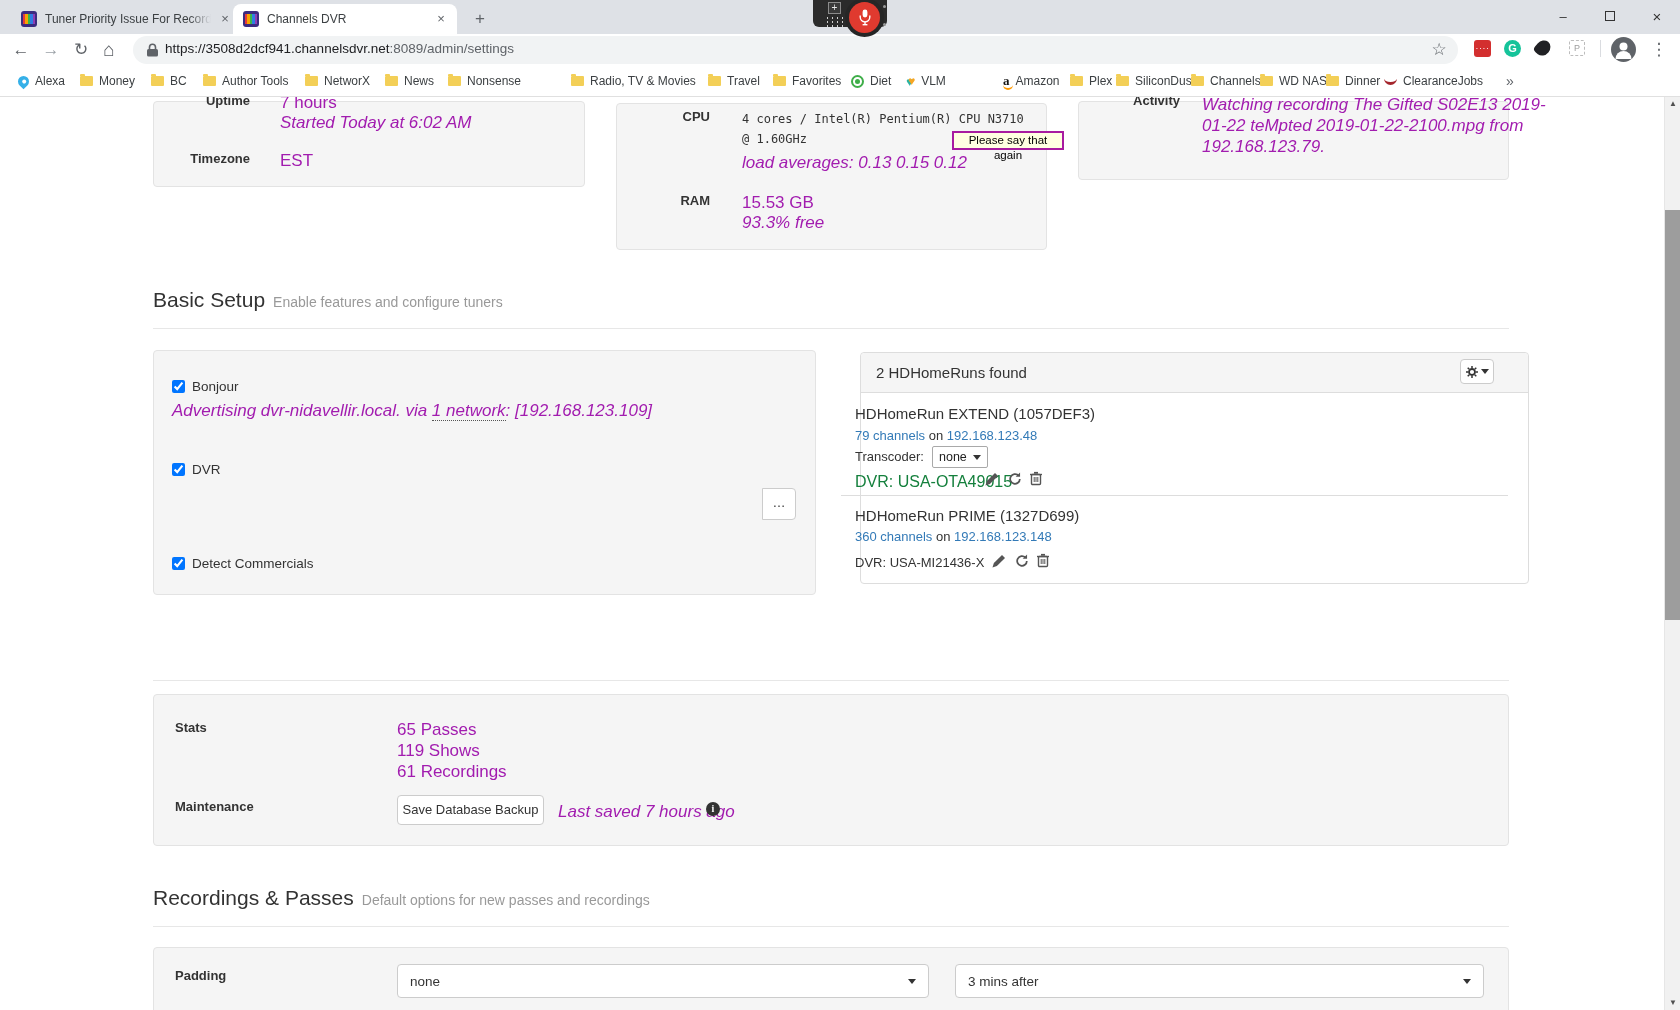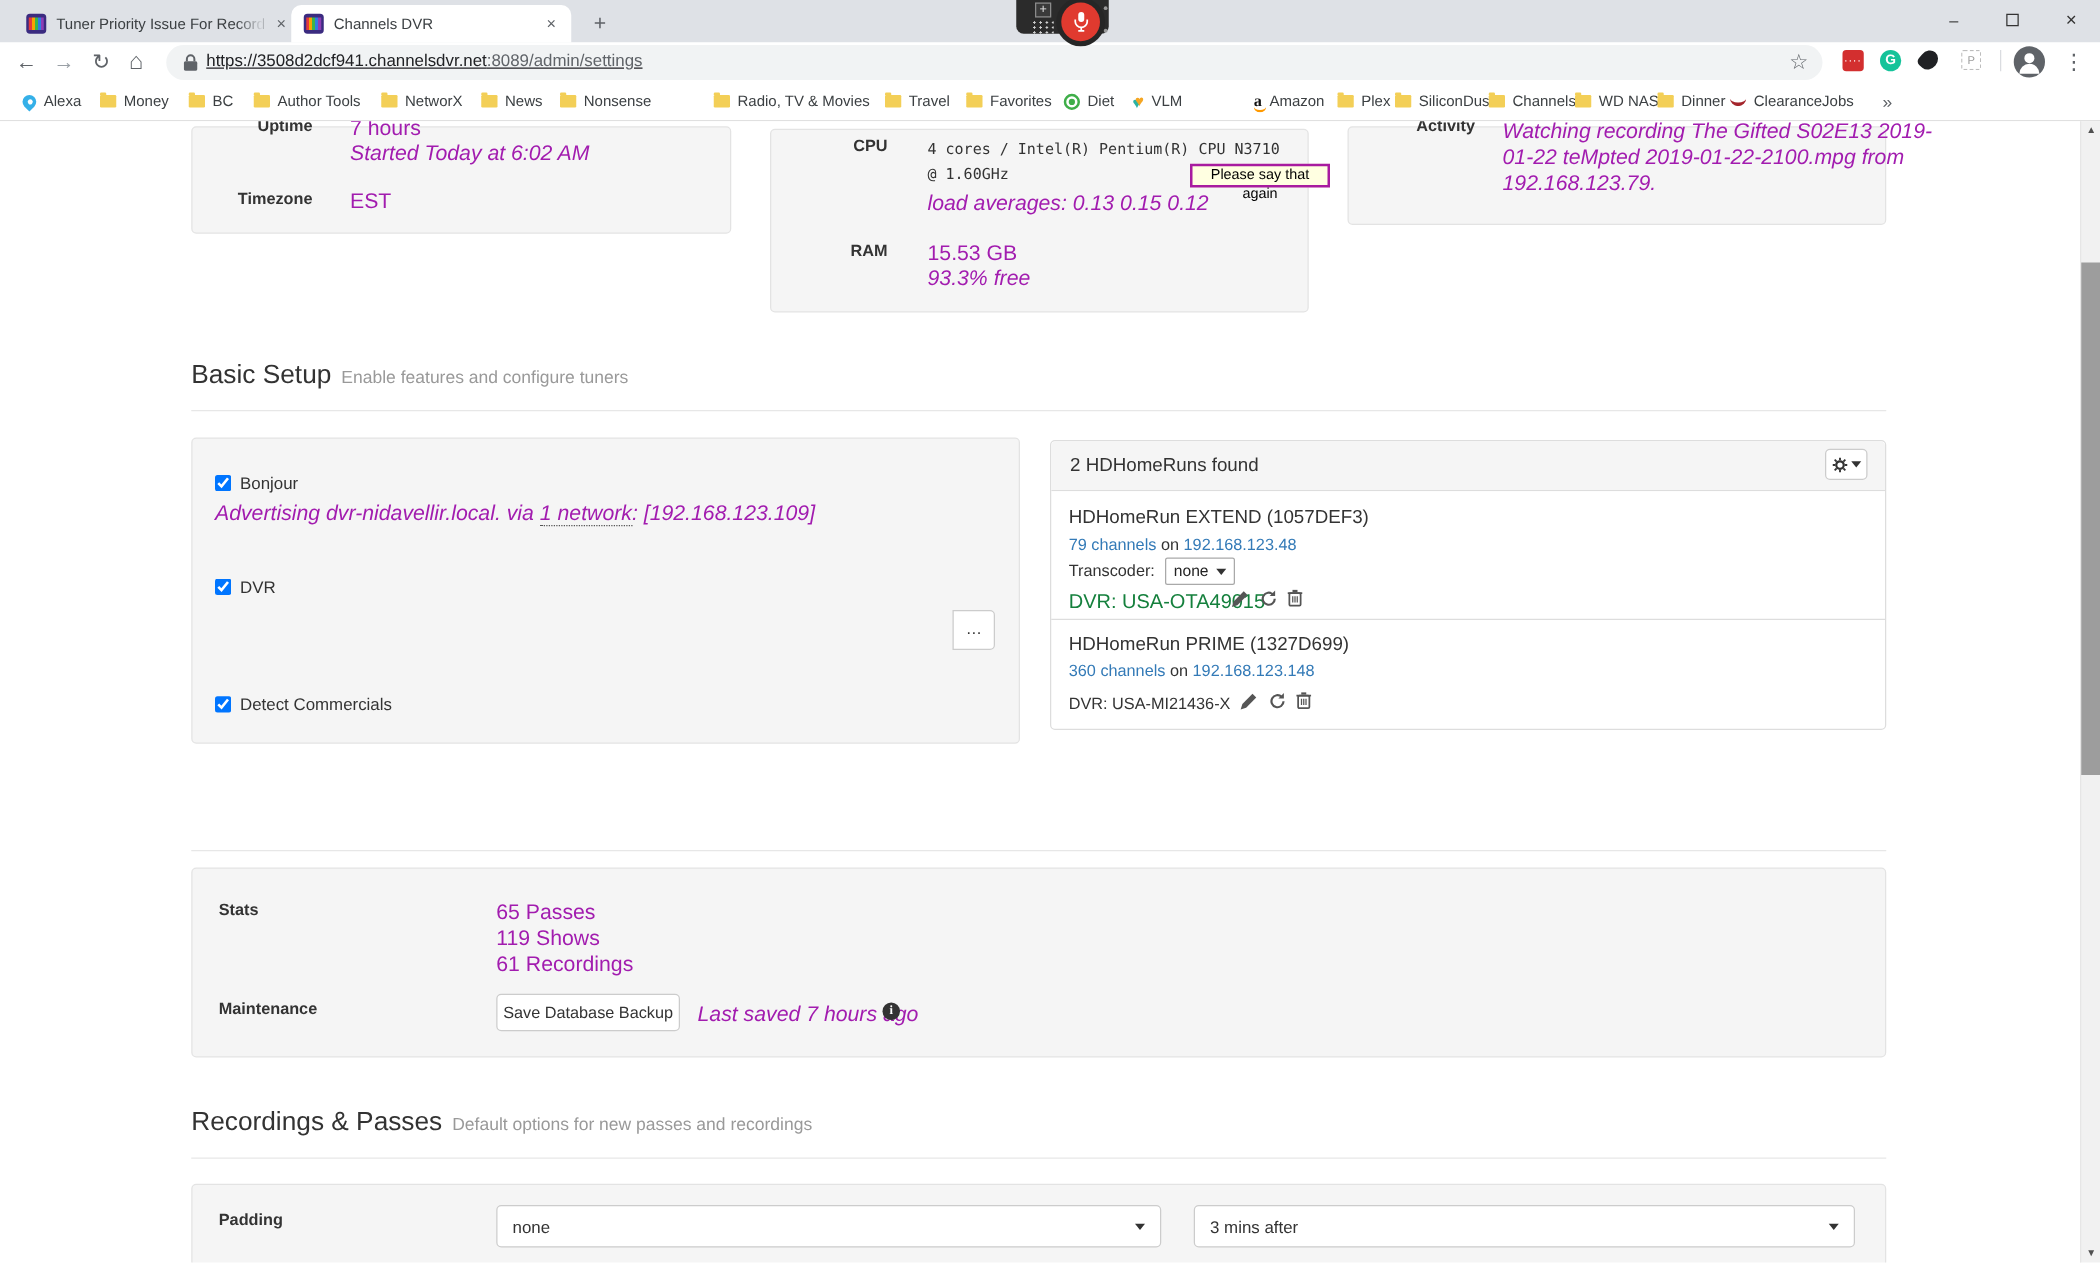--- a/index.html
+++ b/index.html
@@ -20,21 +20,21 @@
   .tab.active .tabtitle:after { background:none; }
   .tabclose { width:16px; height:16px; line-height:15px; text-align:center; border-radius:50%;
      color:#5f6368; font-size:13px; flex:0 0 16px; margin-left:6px; }
   .newtab { left:468px; top:8px; width:24px; height:24px; text-align:center; line-height:22px;
      font-size:17px; color:#5f6368; border-radius:50%; }
   .wctl { top:0; width:46px; height:33px; text-align:center; line-height:33px; color:#333; font-size:13px; }
   .wbox { width:10px; height:10px; border:1px solid #333; display:inline-block; margin-top:11px; }
   #toolbar { left:0; top:34px; width:1680px; height:32px; background:#fff; }
   .navic { top:3px; width:26px; height:26px; text-align:center; line-height:26px; font-size:17px; color:#5f6368; }
   #omnibox { left:133px; top:36px; width:1325px; height:28px; background:#f1f3f4; border-radius:14px; }
-  #urltext { left:165px; top:41px; font-size:13.5px; color:#202124; white-space:nowrap;text-decoration:underline; }
+  #urltext { left:165px; top:41px; font-size:13.5px; color:#202124; white-space:nowrap; }
   #urltext .rest { color:#5f6368; }
   .extic { top:40px; }
   #bookmarks { left:0; top:66px; width:1680px; height:31px; background:#fff; border-bottom:1px solid #e0e0e0; }
   .bm { top:0; height:30px; display:flex; align-items:center; font-size:12px; color:#3c4043; white-space:nowrap; }
   .bm .lbl { margin-left:6px;text-align:right; }
   .folder-ic { width:13px; height:10px; background:#f3cf57; border-radius:1px; position:relative; display:inline-block; }
   .folder-ic:before { content:""; position:absolute; left:0; top:-2px; width:5px; height:2px; background:#f3cf57; border-radius:1px 1px 0 0; }
   .pin-ic { width:11px; height:11px; background:#35b0e8; border-radius:50% 50% 50% 0; transform:rotate(-45deg); position:relative; display:inline-block; }
   .pin-ic:before { content:""; position:absolute; left:3.5px; top:3.5px; width:4px; height:4px; background:#fff; border-radius:50%; }
   .diet-ic { width:13px; height:13px; border:2px solid #3fae49; border-radius:50%; display:inline-block; position:relative; }
@@ -57,21 +57,21 @@
   #page { left:0; top:97px; width:1664px; height:913px; background:#fff; overflow:hidden; color:#333; }
   .well { background:#f5f5f5; border:1px solid #e3e3e3; border-radius:4px; }
   .dlabel { font-weight:bold; font-size:13px; text-align:right; color:#333; }
   .dval { font-size:17px; color:#a21caf; }
   .em { font-style:italic; }
   .mono { font-family:"DejaVu Sans Mono", monospace; font-size:12px; }
   .h-title { font-size:21px; color:#333; }
   .h-sub { font-size:14px; color:#999; margin-left:8px; }
   .hr { height:1px; background:#e7e7e7; }
   .link { color:#337ab7; font-size:13px; }
-  .panel { background:#fff; border:1px solid #ddd; border-radius:4px; }
+  .panel { background:#fff; border:1px solid #ddd; border-radius:4px;margin-left:20px; }
   .panel-head { background:#f5f5f5; border-bottom:1px solid #ddd; border-radius:4px 4px 0 0;
      font-size:15px; color:#333; line-height:40px; padding-left:15px; }
   .cb { width:13px; height:13px; }
   .cblabel { font-size:13.5px; color:#333; }
   .tunertitle { font-size:15px; color:#333; }
   .selbox { background:#fff; border:1px solid #ccc; border-radius:4px; font-size:13.5px; color:#333;
      display:flex; align-items:center; padding:0 12px; justify-content:space-between; }
   .caret { width:0; height:0; border-left:4px solid transparent; border-right:4px solid transparent; border-top:5px solid #333; }
   .minisel { background:#fff; border:1px solid #a9a9a9; border-radius:2px; font-size:12.5px; color:#222;
      display:flex; align-items:center; padding:0 6px; justify-content:space-between; }

